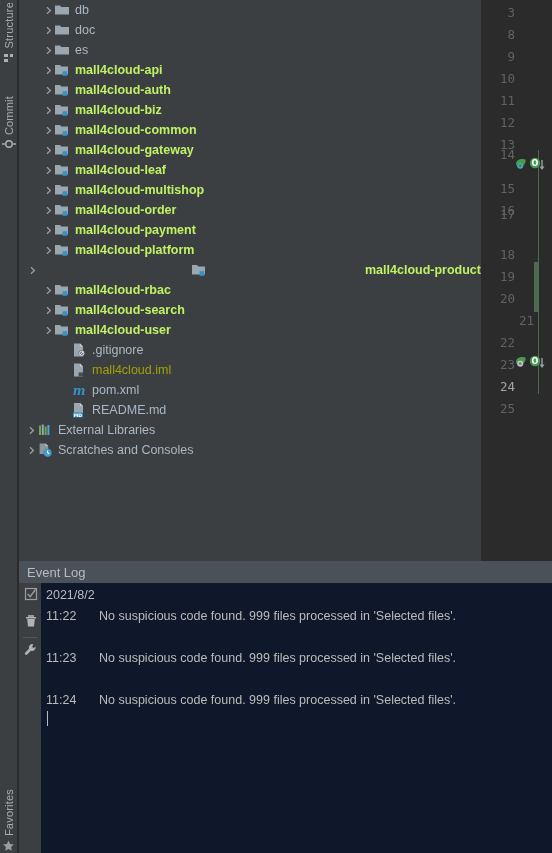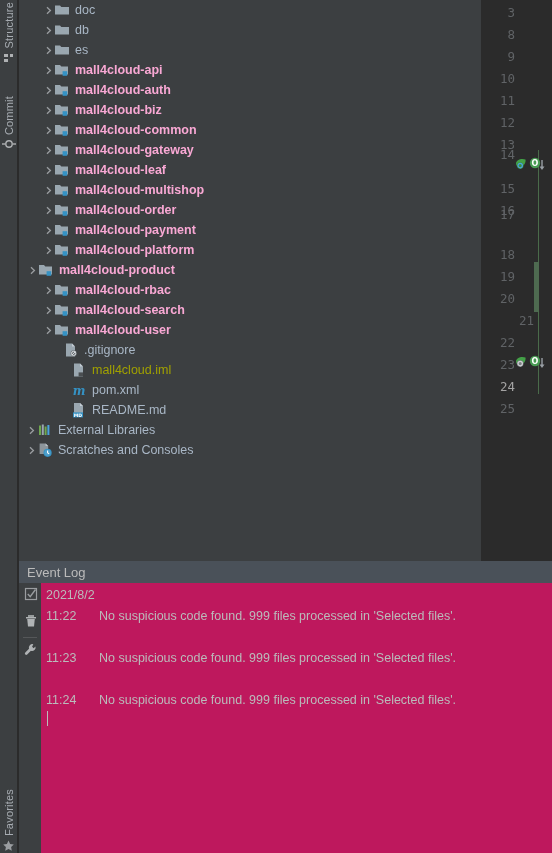--- a/index.html
+++ b/index.html
@@ -54,21 +54,21 @@
     flex: 0 0 12px;
   }
   .arrow svg { display: block; }
   .tico {
     width: 16px; height: 16px;
     flex: 0 0 16px;
     margin-right: 5px;
     position: relative;
   }
   .tlabel { line-height: 20px; }
-  .bold { font-weight: bold; color: #f9a8d4; }
+  .bold { font-weight: bold; color: #bef264; }
   .iml { color: #a1a100; }
 
   
   .editor {
     position: absolute; left: 481px; top: 0;
     width: 71px; height: 561px;
     background: #2b2b2b;
   }
   .gutter-row {
     position: absolute; left: 0;
@@ -110,21 +110,21 @@
     width: 17px; height: 17px;
     display: flex; align-items: center; justify-content: center;
   }
   .evtlog-sep {
     position: absolute; left: 4px; width: 14px; height: 1px;
     background: #555759;
   }
   .evtlog-body {
     position: absolute; left: 41px; top: 583px;
     width: 511px; height: 270px;
-    background: #be185d;
+    background: #0f172a;
     color: #bbbbbb;
     font-size: 12.5px;
   }
   .ev-line { position: absolute; white-space: nowrap; }
   .caret {
     position: absolute;
     width: 1px; height: 15px;
     background: #bbbbbb;
   }
   .panel-edge {
@@ -175,42 +175,42 @@
     <div id="tree-rows">
         <div class="tree-row" style="padding-left: 23px;">
           <span class="arrow">
             <svg width="9" height="9" viewBox="0 0 9 9">
               <polyline points="3,1.3 6.4,4.5 3,7.7" fill="none" stroke="#9a9da0" stroke-width="1.3"></polyline>
             </svg>
           </span>
           <span class="tico"><svg width="16" height="16" viewBox="0 0 16 16">
               <path d="M1 3.5 h5 l1.3 1.6 H15 v7.4 H1 Z" fill="#9aa7b0"></path>
             </svg></span>
+          <span class="tlabel">db</span>
+        </div>
+        <div class="tree-row" style="padding-left: 23px;">
+          <span class="arrow">
+            <svg width="9" height="9" viewBox="0 0 9 9">
+              <polyline points="3,1.3 6.4,4.5 3,7.7" fill="none" stroke="#9a9da0" stroke-width="1.3"></polyline>
+            </svg>
+          </span>
+          <span class="tico"><svg width="16" height="16" viewBox="0 0 16 16">
+              <path d="M1 3.5 h5 l1.3 1.6 H15 v7.4 H1 Z" fill="#9aa7b0"></path>
+            </svg></span>
           <span class="tlabel">doc</span>
         </div>
         <div class="tree-row" style="padding-left: 23px;">
           <span class="arrow">
             <svg width="9" height="9" viewBox="0 0 9 9">
               <polyline points="3,1.3 6.4,4.5 3,7.7" fill="none" stroke="#9a9da0" stroke-width="1.3"></polyline>
             </svg>
           </span>
           <span class="tico"><svg width="16" height="16" viewBox="0 0 16 16">
               <path d="M1 3.5 h5 l1.3 1.6 H15 v7.4 H1 Z" fill="#9aa7b0"></path>
             </svg></span>
-          <span class="tlabel">db</span>
-        </div>
-        <div class="tree-row" style="padding-left: 23px;">
-          <span class="arrow">
-            <svg width="9" height="9" viewBox="0 0 9 9">
-              <polyline points="3,1.3 6.4,4.5 3,7.7" fill="none" stroke="#9a9da0" stroke-width="1.3"></polyline>
-            </svg>
-          </span>
-          <span class="tico"><svg width="16" height="16" viewBox="0 0 16 16">
-              <path d="M1 3.5 h5 l1.3 1.6 H15 v7.4 H1 Z" fill="#9aa7b0"></path>
-            </svg></span>
           <span class="tlabel">es</span>
         </div>
         <div class="tree-row" style="padding-left: 23px;">
           <span class="arrow">
             <svg width="9" height="9" viewBox="0 0 9 9">
               <polyline points="3,1.3 6.4,4.5 3,7.7" fill="none" stroke="#9a9da0" stroke-width="1.3"></polyline>
             </svg>
           </span>
           <span class="tico"><svg width="16" height="16" viewBox="0 0 16 16">
               <path d="M1 3 h5 l1.3 1.6 H14 v8 H1 Z" fill="#9aa7b0"></path>
@@ -319,21 +319,21 @@
             <svg width="9" height="9" viewBox="0 0 9 9">
               <polyline points="3,1.3 6.4,4.5 3,7.7" fill="none" stroke="#9a9da0" stroke-width="1.3"></polyline>
             </svg>
           </span>
           <span class="tico"><svg width="16" height="16" viewBox="0 0 16 16">
               <path d="M1 3 h5 l1.3 1.6 H14 v8 H1 Z" fill="#9aa7b0"></path>
               <rect x="8.6" y="9.2" width="4.6" height="4.6" fill="#3592c4"></rect>
             </svg></span>
           <span class="tlabel bold">mall4cloud-platform</span>
         </div>
-        <div class="tree-row" style="padding-left: 7px;">
+        <div class="tree-row" style="padding-left: 7px; justify-content: space-between;">
           <span class="arrow">
             <svg width="9" height="9" viewBox="0 0 9 9">
               <polyline points="3,1.3 6.4,4.5 3,7.7" fill="none" stroke="#9a9da0" stroke-width="1.3"></polyline>
             </svg>
           </span>
           <span class="tico"><svg width="16" height="16" viewBox="0 0 16 16">
               <path d="M1 3 h5 l1.3 1.6 H14 v8 H1 Z" fill="#9aa7b0"></path>
               <rect x="8.6" y="9.2" width="4.6" height="4.6" fill="#3592c4"></rect>
             </svg></span>
           <span class="tlabel bold">mall4cloud-product</span>
@@ -367,21 +367,21 @@
             <svg width="9" height="9" viewBox="0 0 9 9">
               <polyline points="3,1.3 6.4,4.5 3,7.7" fill="none" stroke="#9a9da0" stroke-width="1.3"></polyline>
             </svg>
           </span>
           <span class="tico"><svg width="16" height="16" viewBox="0 0 16 16">
               <path d="M1 3 h5 l1.3 1.6 H14 v8 H1 Z" fill="#9aa7b0"></path>
               <rect x="8.6" y="9.2" width="4.6" height="4.6" fill="#3592c4"></rect>
             </svg></span>
           <span class="tlabel bold">mall4cloud-user</span>
         </div>
-        <div class="tree-row" style="padding-left: 32px;">
+        <div class="tree-row" style="padding-left: 40px;">
           <span class="arrow"></span>
           <span class="tico"><svg width="16" height="16" viewBox="0 0 16 16">
               <path d="M3 1.5 h6 l3 3 v10 H3 Z" fill="#9aa7b0"></path>
               <path d="M9 1.5 v3 h3 Z" fill="#c3ccd3"></path>
               <circle cx="10.6" cy="11.4" r="3.1" fill="#6e7478"></circle>
               <circle cx="10.6" cy="11.4" r="2.1" fill="none" stroke="#d6dade" stroke-width="1"></circle>
               <line x1="8.7" y1="13.3" x2="12.5" y2="9.5" stroke="#d6dade" stroke-width="1"></line>
             </svg></span>
           <span class="tlabel">.gitignore</span>
         </div>

